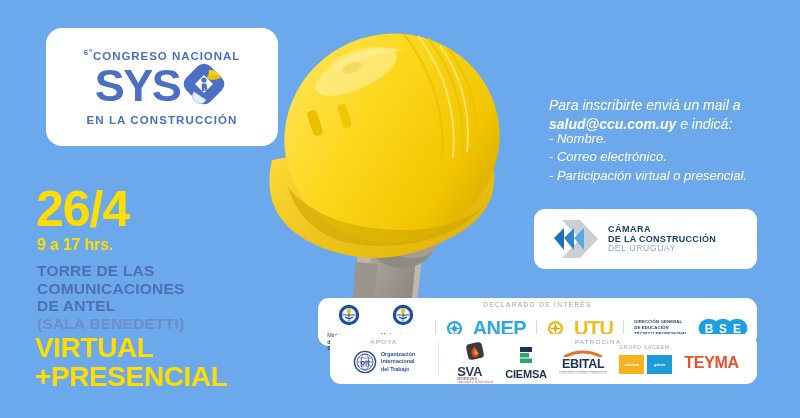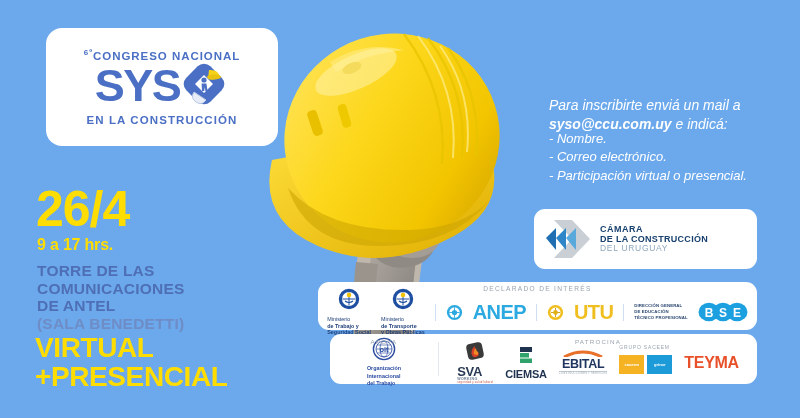--- a/index.html
+++ b/index.html
@@ -73,31 +73,31 @@
   .signup .mail{ font-weight:bold; }
   .bullets{
     position:absolute; left:549px; top:130px; z-index:5;
     font-size:13px; color:#FFFFFF; font-style:italic; line-height:1.42;
   }
 
   
   .ccu-card{
     position:absolute; left:534px; top:209px; width:223px; height:60px;
     background:#FFFFFF; border-radius:11px; z-index:6;
-    display:flex; align-items:center; padding-left:8px;
+    display:flex; align-items:center; padding-left:16px;
   }
   .ccu-mark{ width:50px; height:42px; flex:0 0 auto; }
   .ccu-text{ margin-left:8px; line-height:1.12; }
   .ccu-l1{ font-size:9px; font-weight:bold; color:#17406E; letter-spacing:.5px; }
   .ccu-l2{ font-size:9px; font-weight:bold; color:#17406E; letter-spacing:.3px; }
   .ccu-l3{ font-size:8.5px; color:#8FA8BE; letter-spacing:.7px; }
 
   
   .spon-card-1{
-    position:absolute; left:318px; top:282px; width:439px; height:48px;
+    position:absolute; left:318px; top:298px; width:439px; height:48px;
     background:#FFFFFF; border-radius:11px; z-index:7;
   }
   .spon-title{
     position:absolute; top:3px; left:0; right:0; text-align:center;
     font-size:6.6px; color:#9AA4B0; letter-spacing:1.3px;
   }
   .spon-row{
     position:absolute; top:12px; left:0; right:0; height:36px;
     display:flex; align-items:center; justify-content:center; gap:10px;
   }
@@ -116,21 +116,21 @@
     background:#FFFFFF; border-radius:11px; z-index:7;
     display:flex; align-items:stretch;
   }
   .apoya-col{ width:108px; position:relative; display:flex; flex-direction:column;
               align-items:center; justify-content:center; }
   .patro-col{ flex:1; position:relative; display:flex; align-items:center;
               justify-content:center; gap:12px; padding-top:7px; }
   .col-label{ position:absolute; top:4px; left:0; right:0; text-align:center;
               font-size:6.2px; color:#9AA4B0; letter-spacing:1.2px; }
   .vdiv{ width:1px; background:#E2E8EF; margin:8px 0; }
-  .oit-item{ display:flex; align-items:center; gap:4px; margin-top:6px;flex-direction:column; }
+  .oit-item{ display:flex; align-items:center; gap:4px; margin-top:6px; }
   .oit-txt{ font-size:5.4px; font-weight:bold; color:#2B4BA0; line-height:1.3; }
   .sva-txt{ line-height:1; }
   .sva-1{ font-size:13px; font-weight:bold; color:#2B3A55; letter-spacing:-.3px; }
   .sva-2{ font-size:3.6px; font-weight:bold; color:#6A7A90; letter-spacing:.4px; }
   .sva-3{ font-size:2.8px; color:#C8553D; letter-spacing:.2px; }
   .ciemsa{ font-size:11px; font-weight:bold; color:#1F3250; letter-spacing:-.2px; }
   .ebital{ text-align:center; }
   .ebital-t{ font-size:12.5px; font-weight:bold; color:#1F3560; letter-spacing:-.3px; }
   .ebital-s{ font-size:2.7px; color:#9AA4B0; letter-spacing:.2px; border-top:.5px solid #C9D2DC; padding-top:.5px; }
   .saceem-wrap{ position:relative; padding-top:3px; }
@@ -229,21 +229,21 @@
     <div class="hall">(SALA BENEDETTI)</div>
   </div>
   <div class="modality">
     <div>VIRTUAL</div>
     <div>+PRESENCIAL</div>
   </div>
 
   <div class="signup">
     <div>Para inscribirte enviá un mail a</div>
     <div>
-      <span class="mail">syso@ccu.com.uy</span><span> e indicá:</span>
+      <span class="mail">salud@ccu.com.uy</span><span> e indicá:</span>
     </div>
   </div>
   <div class="bullets">
     <div>- Nombre.</div>
     <div>- Correo electrónico.</div>
     <div>-  Participación virtual o presencial.</div>
   </div>
 
   <div class="ccu-card">
     <span class="ccu-mark">

